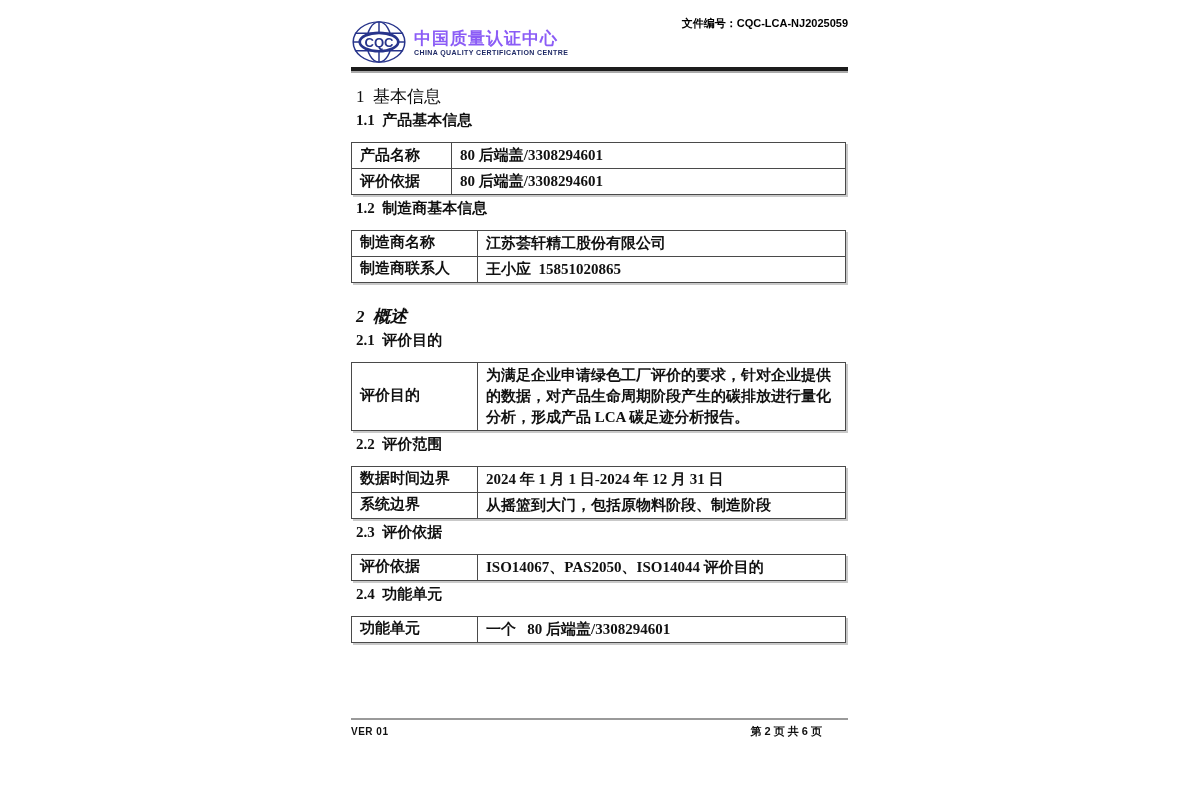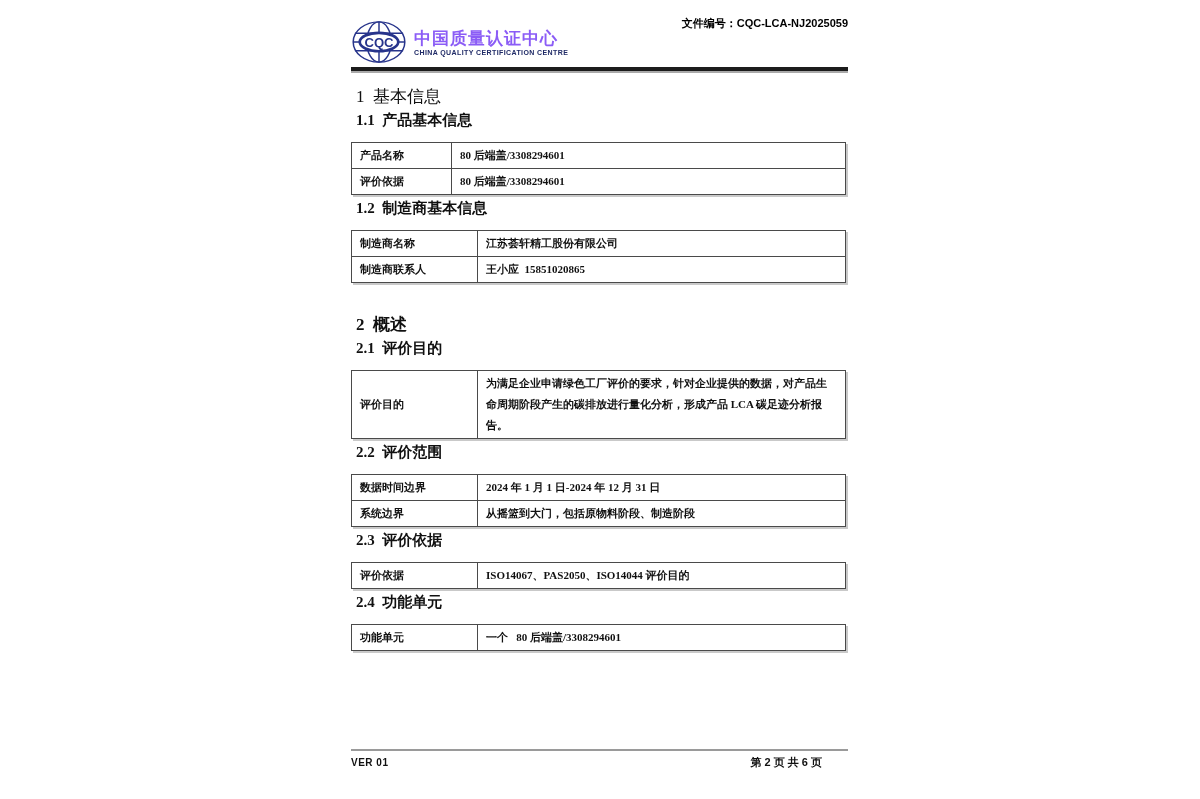--- a/index.html
+++ b/index.html
@@ -17,36 +17,36 @@
   .org   { margin-left: 7px; font-family: "Liberation Sans", "DejaVu Sans", sans-serif; }
   .org-zh { font-size: 17px; font-weight: 700; letter-spacing: 1px; color: #8b5cf6; line-height: 19px; }
   .org-en { font-size: 7px; font-weight: 700; letter-spacing: 0.4px; color: #1f2a66; margin-top: 1px; }
   .file-info { font-family: "Liberation Sans", "DejaVu Sans", sans-serif; font-size: 11px;
                font-weight: 700; line-height: 16px; color: #000; margin-bottom: 1px; white-space: pre; }
   .header-rule { margin-top: 3px; height: 4px; background: #1c1c1c; box-shadow: 0 2px 0 #aaaaaa; }
 
   
   .sec-title { font-size: 17px; font-weight: 400; margin: 16px 0 0 5px; line-height: 20px; white-space: pre-wrap; }
   .sec-title.bold { font-weight: 700; }
-  .sec-title.gap-lg { margin-top: 32px; }
+  .sec-title.gap-lg { margin-top: 24px; font-style: italic; }
   .sub-title { font-size: 15px; font-weight: 700; margin: 5px 0 0 5px; line-height: 17px; white-space: pre-wrap; }
 
   
   table.info-table { width: 495px; border-collapse: collapse; margin-top: 13px;
                      box-shadow: 2px 2px 0 #c9c9c9; background: #fff; }
-  table.info-table td { border: 1px solid #4a4a4a; font-size: 11px; font-weight: 700;
+  table.info-table td { border: 1px solid #4a4a4a; font-size: 15px; font-weight: 700;
                         padding: 2px 8px; height: 23px; line-height: 21px; vertical-align: middle;
                         white-space: pre-wrap; }
   table.t-narrow td.lbl { width: 100px; }
-  table.t-wide   td.lbl { width: 126px; }
+  table.t-wide   td.lbl { width: 126px; font-family: Liberation Mono, monospace; }
   td.val { padding-left: 11px; }
   td.top { vertical-align: top; padding-top: 3px; }
 
   
-  .doc-footer { position: absolute; left: 351px; top: 749px; width: 497px; text-align: center; }
+  .doc-footer { position: absolute; left: 351px; top: 718px; width: 497px; text-align: center; }
   .footer-rule { height: 2px; border-top: 2px solid #9a9a9a; background: #1c1c1c; margin-bottom: 2px; }
   .footer-row { display: flex; justify-content: space-between; align-items: baseline; margin-top: 4px;
                 font-family: "Liberation Sans", "DejaVu Sans", sans-serif; font-weight: 700; color: #111; }
   .footer-ver  { font-size: 10px; letter-spacing: 0.5px; }
   .footer-page { font-size: 11px; white-space: pre; padding-right: 26px; }
 </style>
 </head>
 <body>
 
 <div class="page">

